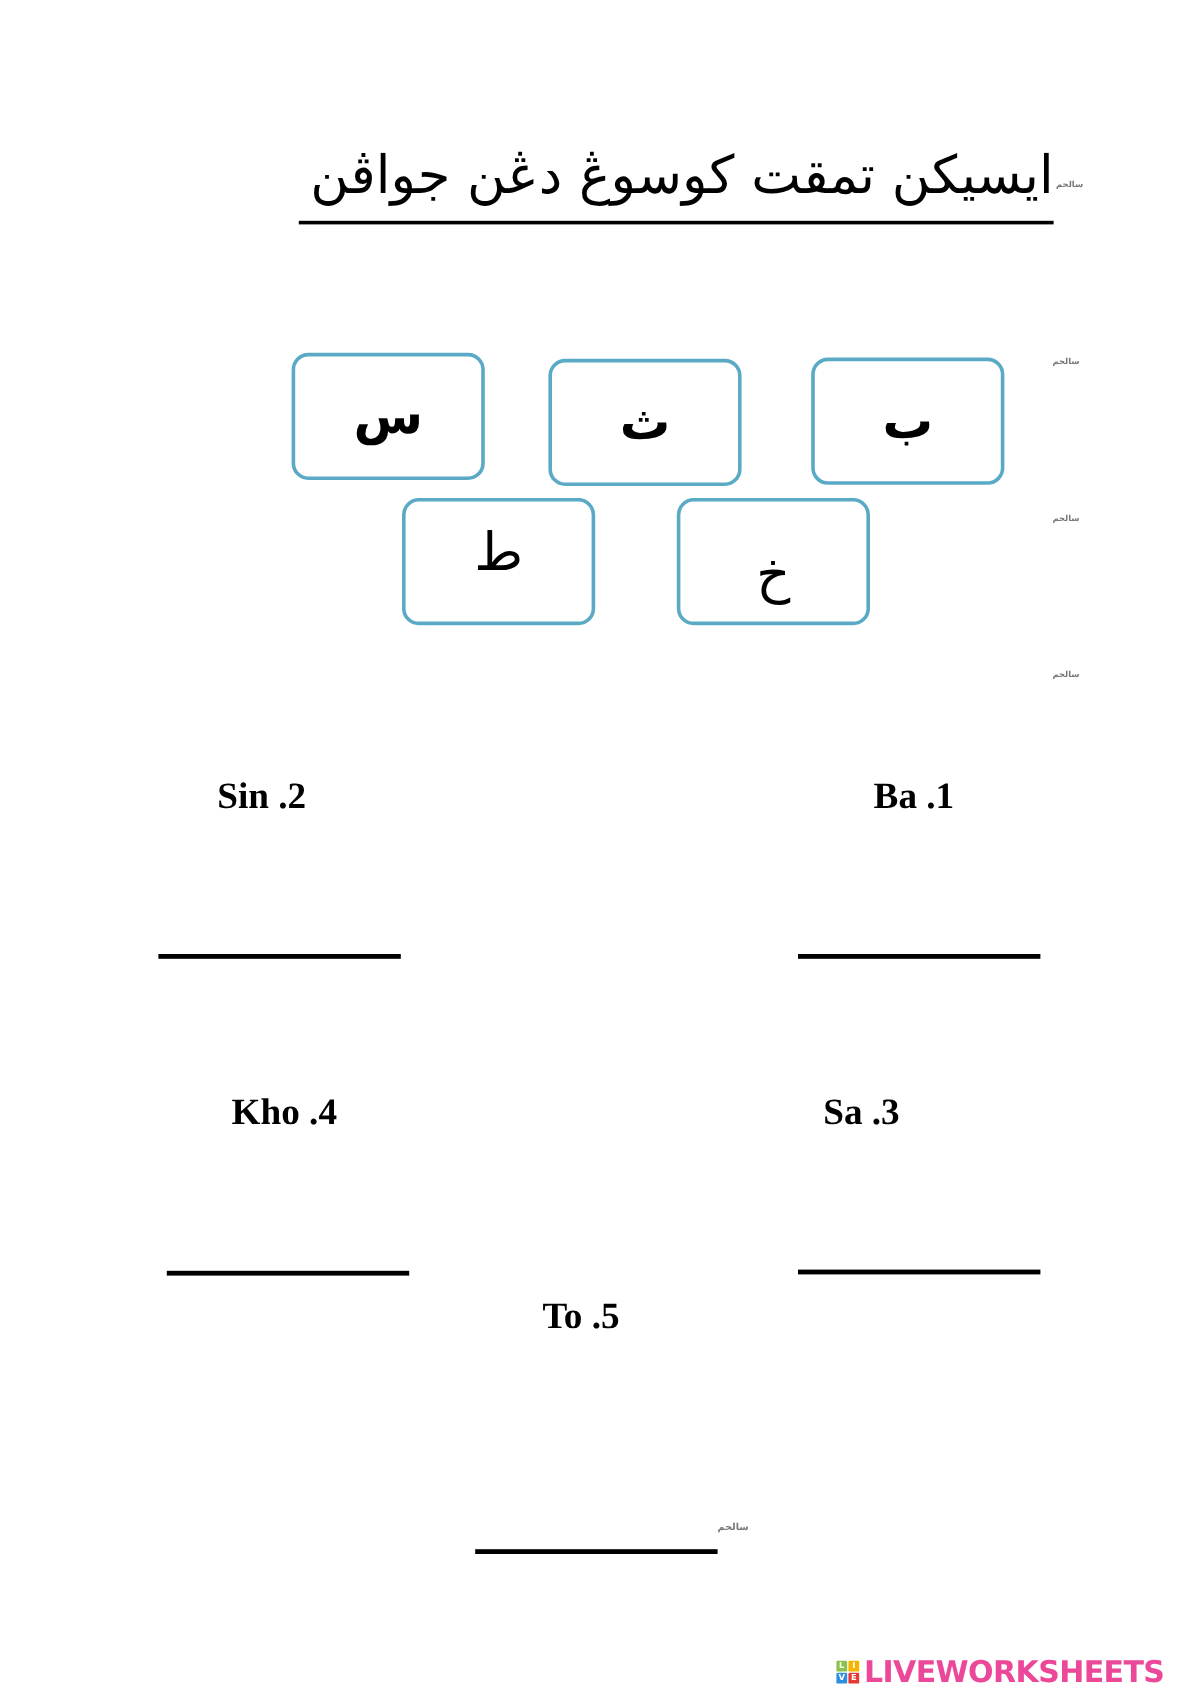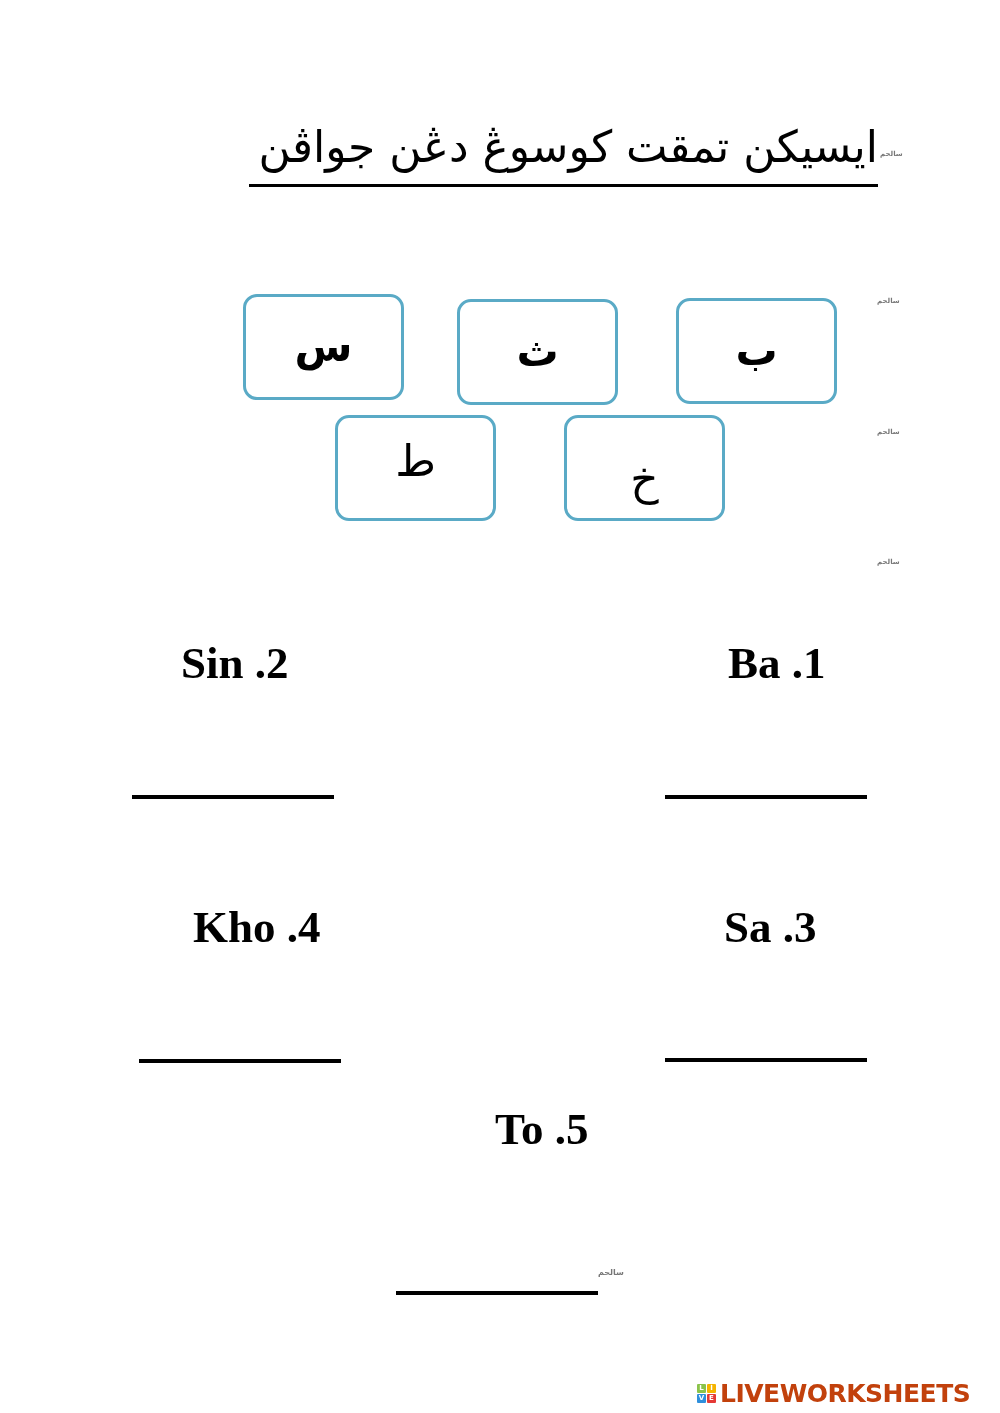--- a/index.html
+++ b/index.html
@@ -66,21 +66,21 @@
       line-height: 1;
     }
     .card .letter.light {
       font-weight: normal;
       font-size: 44px;
     }
     .question {
       position: absolute;
       font-family: "Liberation Serif", serif;
       font-weight: bold;
-      font-size: 45px;
+      font-size: 31px;
       line-height: 50px;
       white-space: nowrap;
     }
     .answer-line {
       position: absolute;
       height: 4px;
       width: 202px;
       background: #000;
     }
     .answer-slot {
@@ -112,21 +112,21 @@
       font-size: 7px;
       font-weight: bold;
       color: #fff;
       border-radius: 1px;
     }
     .brand-text {
       font-family: "DejaVu Sans", sans-serif;
       font-weight: bold;
       font-size: 25px;
       letter-spacing: -0.5px;
-      color: #c2410c;
+      color: #ec4899;
     }
   </style>
 </head>
 <body>
 
 <div class="title">ايسيکن تمقت کوسوڠ دڠن جواڤن يڠ بتول</div>
 <div class="title-underline"></div>
 
 <div class="scribble" style="left:880px; top:150px;">سالحم</div>
 <div class="scribble" style="left:877px; top:297px;">سالحم</div>
@@ -150,29 +150,29 @@
 </div>
 
 <div class="question" style="left:728px; top:638px;">Ba .1</div>
 <div class="answer-slot" style="left:665px; top:750px;"></div>
 <div class="answer-line" style="left:665px; top:795px;"></div>
 
 <div class="question" style="left:181px; top:638px;">Sin .2</div>
 <div class="answer-slot" style="left:132px; top:750px;"></div>
 <div class="answer-line" style="left:132px; top:795px;"></div>
 
-<div class="question" style="left:724px; top:902px;">Sa .3</div>
+<div class="question" style="left:686px; top:902px;">Sa .3</div>
 <div class="answer-slot" style="left:665px; top:1013px;"></div>
 <div class="answer-line" style="left:665px; top:1058px;"></div>
 
 <div class="question" style="left:193px; top:902px;">Kho .4</div>
 <div class="answer-slot" style="left:139px; top:1014px;"></div>
 <div class="answer-line" style="left:139px; top:1059px;"></div>
 
-<div class="question" style="left:452px; top:1104px;margin-left:43px;">To .5</div>
+<div class="question" style="left:452px; top:1072px;">To .5</div>
 <div class="answer-slot" style="left:396px; top:1246px;"></div>
 <div class="answer-line" style="left:396px; top:1291px;"></div>
 <div class="scribble" style="left:598px; top:1268px; font-size:8px;">سالحم</div>
 
 <div class="brand">
   <div class="brand-logo">
     <span style="background:#8bc34a;">L</span>
     <span style="background:#f5b400;">I</span>
     <span style="background:#2f8fdc;">V</span>
     <span style="background:#e53935;">E</span>

